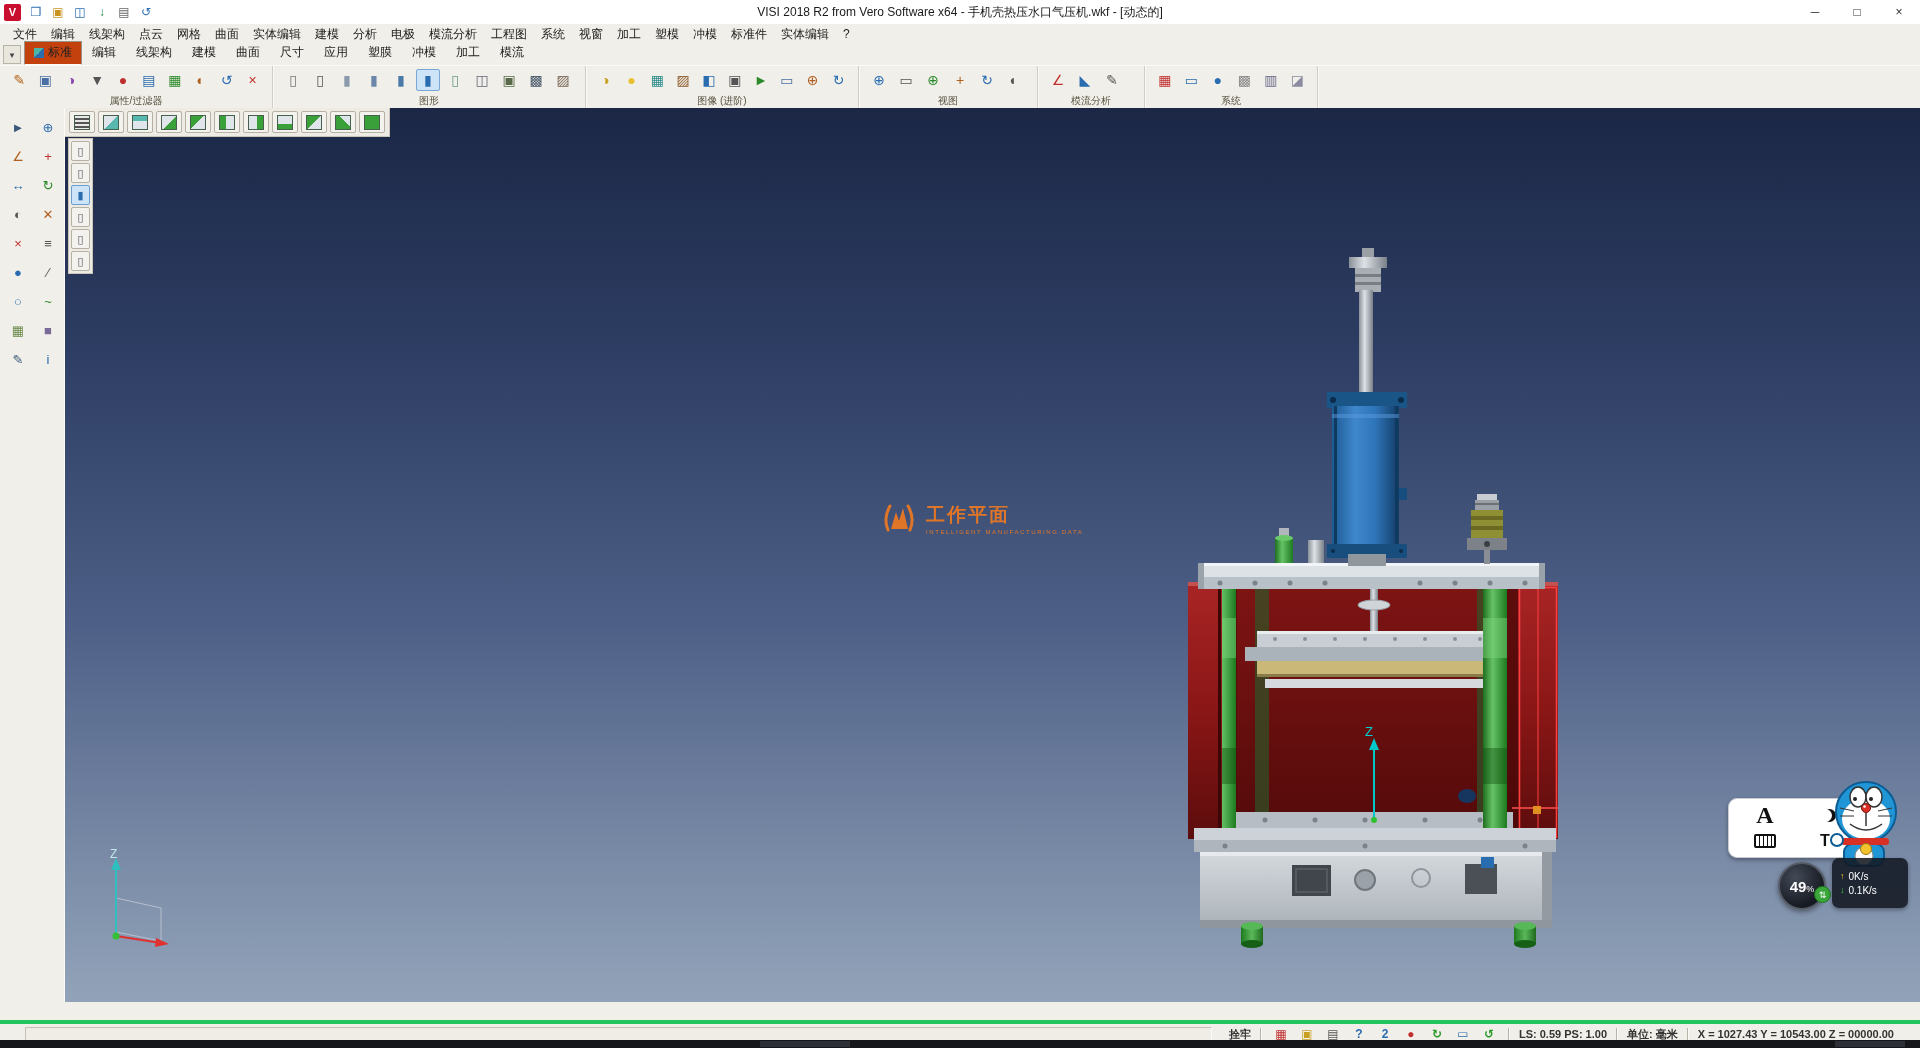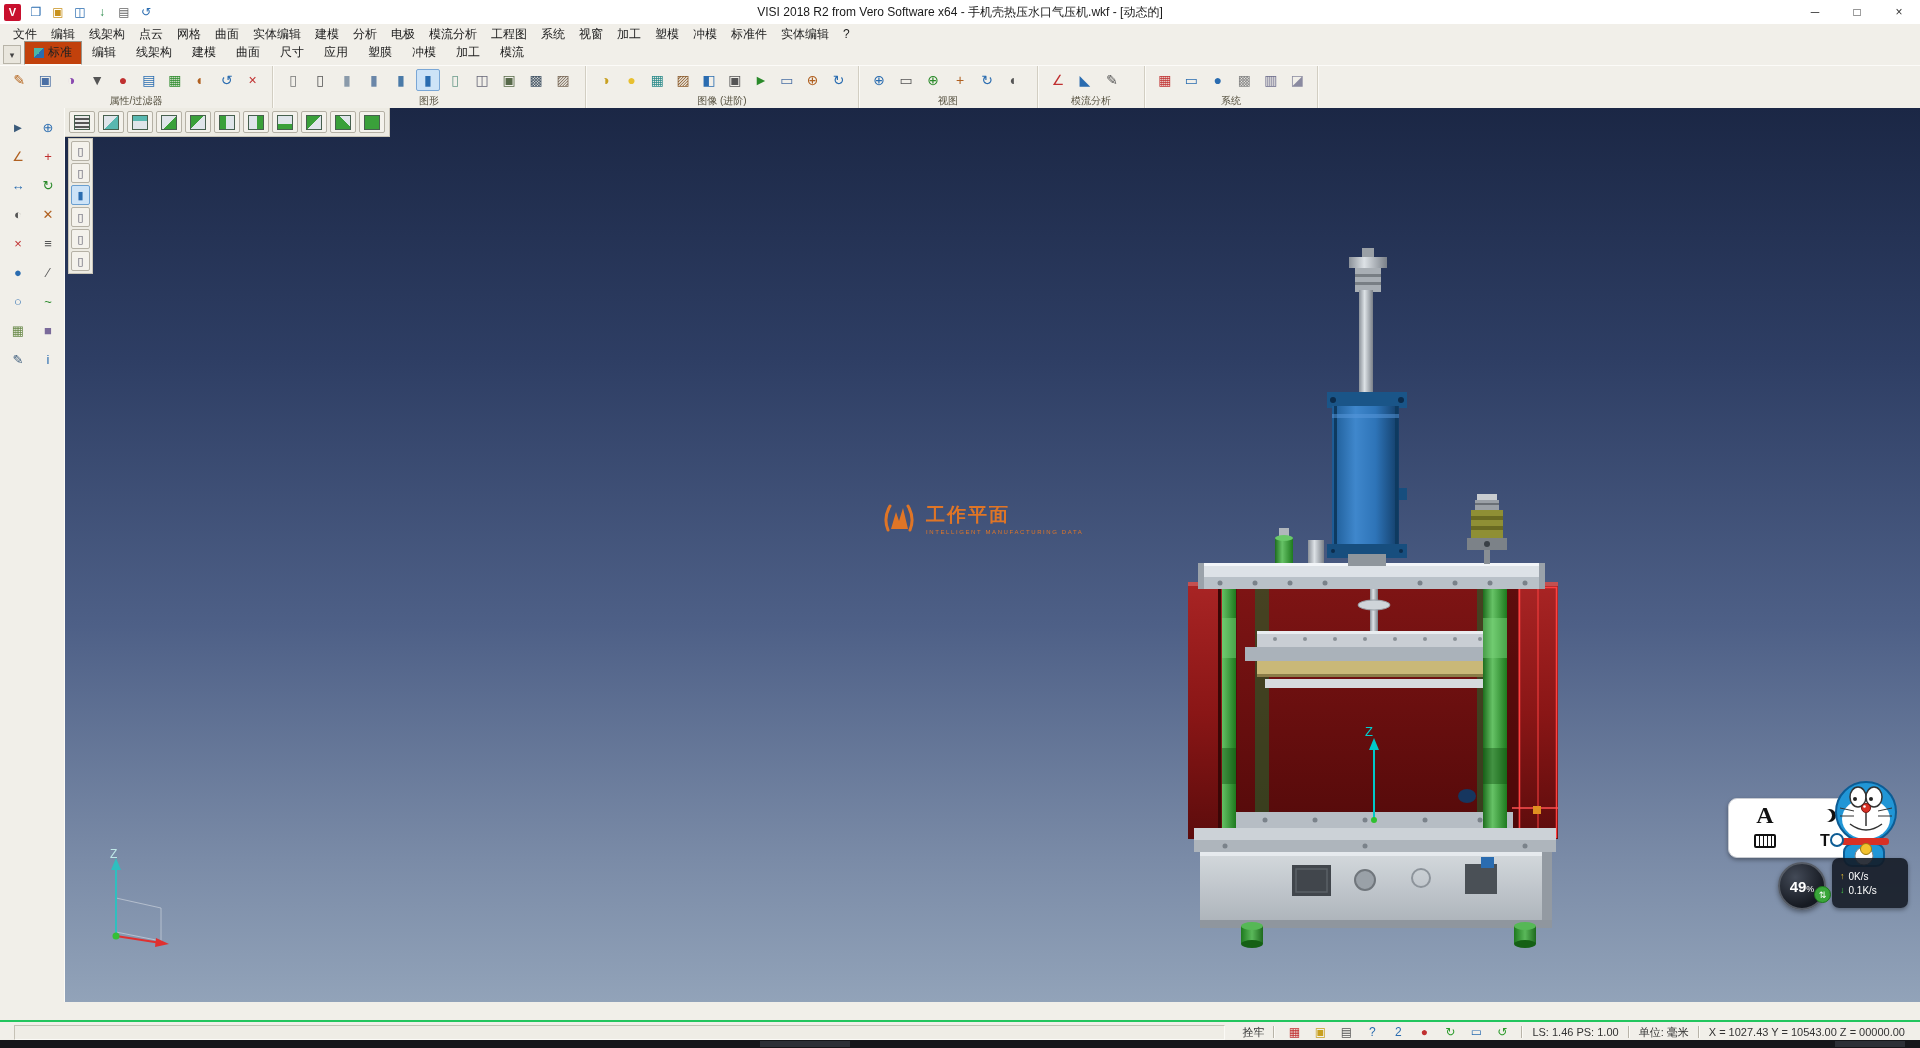--- a/index.html
+++ b/index.html
@@ -94,22 +94,22 @@
              border:1px solid #1d7a1d;color:#fff;font-size:9px;display:flex;align-items:center;justify-content:center;}
   .speedpanel{position:absolute;left:112px;top:80px;width:68px;height:50px;background:rgba(18,24,34,.88);
               border-radius:7px;color:#fff;font-size:10px;display:flex;flex-direction:column;justify-content:center;
               gap:3px;padding-left:8px;box-shadow:0 2px 4px rgba(0,0,0,.35);}
   .sp-row{display:flex;align-items:center;gap:4px;}
   .sp-up{color:#e8c030;font-size:9px;} .sp-dn{color:#46c846;font-size:9px;}
 
   
   .sb1{position:absolute;left:0;top:1002px;right:0;height:18px;background:#f1efe9;border-top:1px solid #cfcabe;
        display:flex;align-items:center;justify-content:flex-end;font-size:11px;gap:9px;padding-right:8px;color:#333;}
-  .sb2{position:absolute;left:0;top:1020px;right:0;height:20px;background:#f1efe9;border-top:2px solid #22c55e;
-       display:flex;align-items:center;font-size:11px;color:#333;padding:0 6px;}
+  .sb2{position:absolute;left:0;top:1020px;right:0;height:20px;background:#f1efe9;border-top:4px solid #22c55e;
+       display:flex;align-items:center;font-size:11px;color:#333;padding:0 17px;font-weight:bold;}
   .vsep{width:1px;height:12px;background:#b8b4a8;border-right:1px solid #fbfaf6;}
   .sunken{flex:1;height:13px;margin:0 8px;border:1px solid #c5c1b5;border-bottom-color:#fbfaf6;border-right-color:#fbfaf6;background:#efede6;}
   .sb-cell{padding:0 9px;white-space:nowrap;display:flex;align-items:center;gap:5px;}
   .layername{font-weight:bold;color:#111;}
   .segrow{display:flex;gap:3px;align-items:center;}
   .segrow .icon{width:23px;height:12px;border:1px solid #6a7a96;border-radius:1px;font-size:0;}
   .toolrow{display:flex;gap:6px;align-items:center;}
   .toolrow .icon{width:18px;height:16px;font-size:12px;}
   .magico{position:relative;width:9px;height:9px;border:2px solid #2a7a7a;border-radius:50%;display:inline-block;}
   .magico::after{content:"";position:absolute;left:8px;top:8px;width:5px;height:2px;background:#2a7a7a;transform:rotate(45deg);}
@@ -588,21 +588,21 @@
         <span class="icon" style="color: rgb(200, 160, 32);">▣</span>
         <span class="icon" style="color: rgb(85, 85, 85);">▤</span>
         <span class="icon" style="color: rgb(42, 108, 176);">?</span>
         <span class="icon" style="color: rgb(42, 108, 176);">2</span>
         <span class="icon" style="color: rgb(192, 48, 48);">●</span>
         <span class="icon" style="color: rgb(42, 154, 42);">↻</span>
         <span class="icon" style="color: rgb(42, 108, 176);">▭</span>
         <span class="icon" style="color: rgb(42, 154, 42);">↺</span>
       </span>
     <span class="vsep"></span>
-    <span class="sb-cell">LS: 1.46 PS: 1.00</span>
+    <span class="sb-cell">LS: 0.59 PS: 1.00</span>
     <span class="vsep"></span>
     <span class="sb-cell">单位: 毫米</span>
     <span class="vsep"></span>
     <span class="sb-cell">X = 1027.43 Y = 10543.00 Z = 00000.00</span>
   </div>
 
   <div class="taskbar">
     <div class="tb-seg" style="left:760px;width:90px;"></div>
     <div class="tb-seg" style="left:1835px;width:70px;"></div>
   </div>

